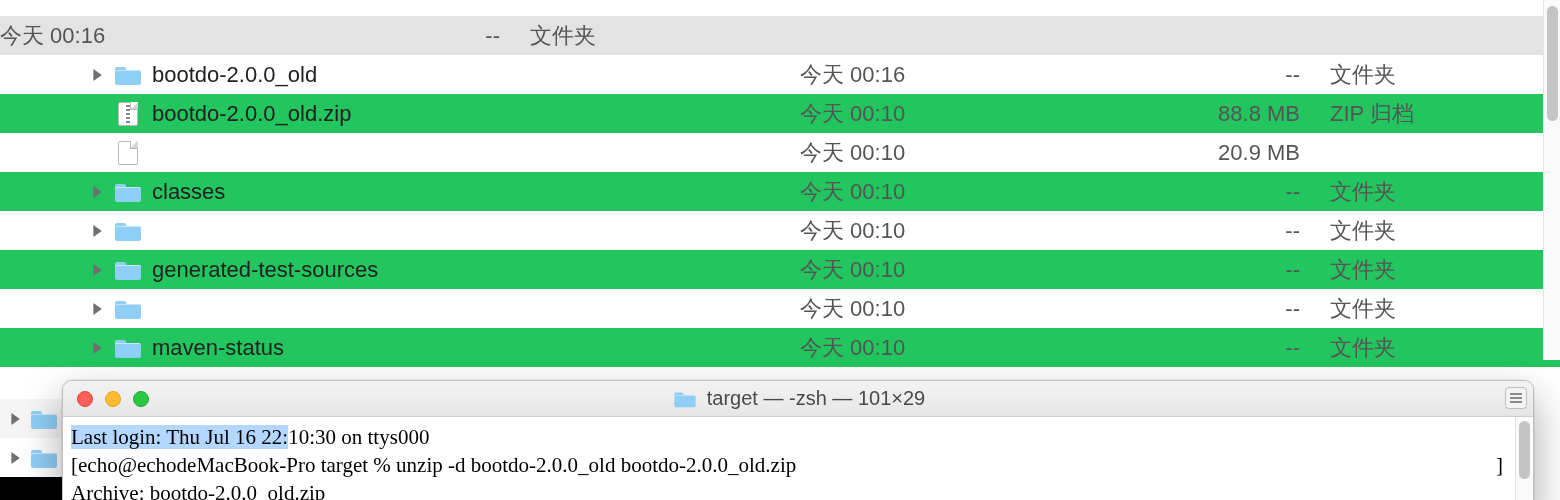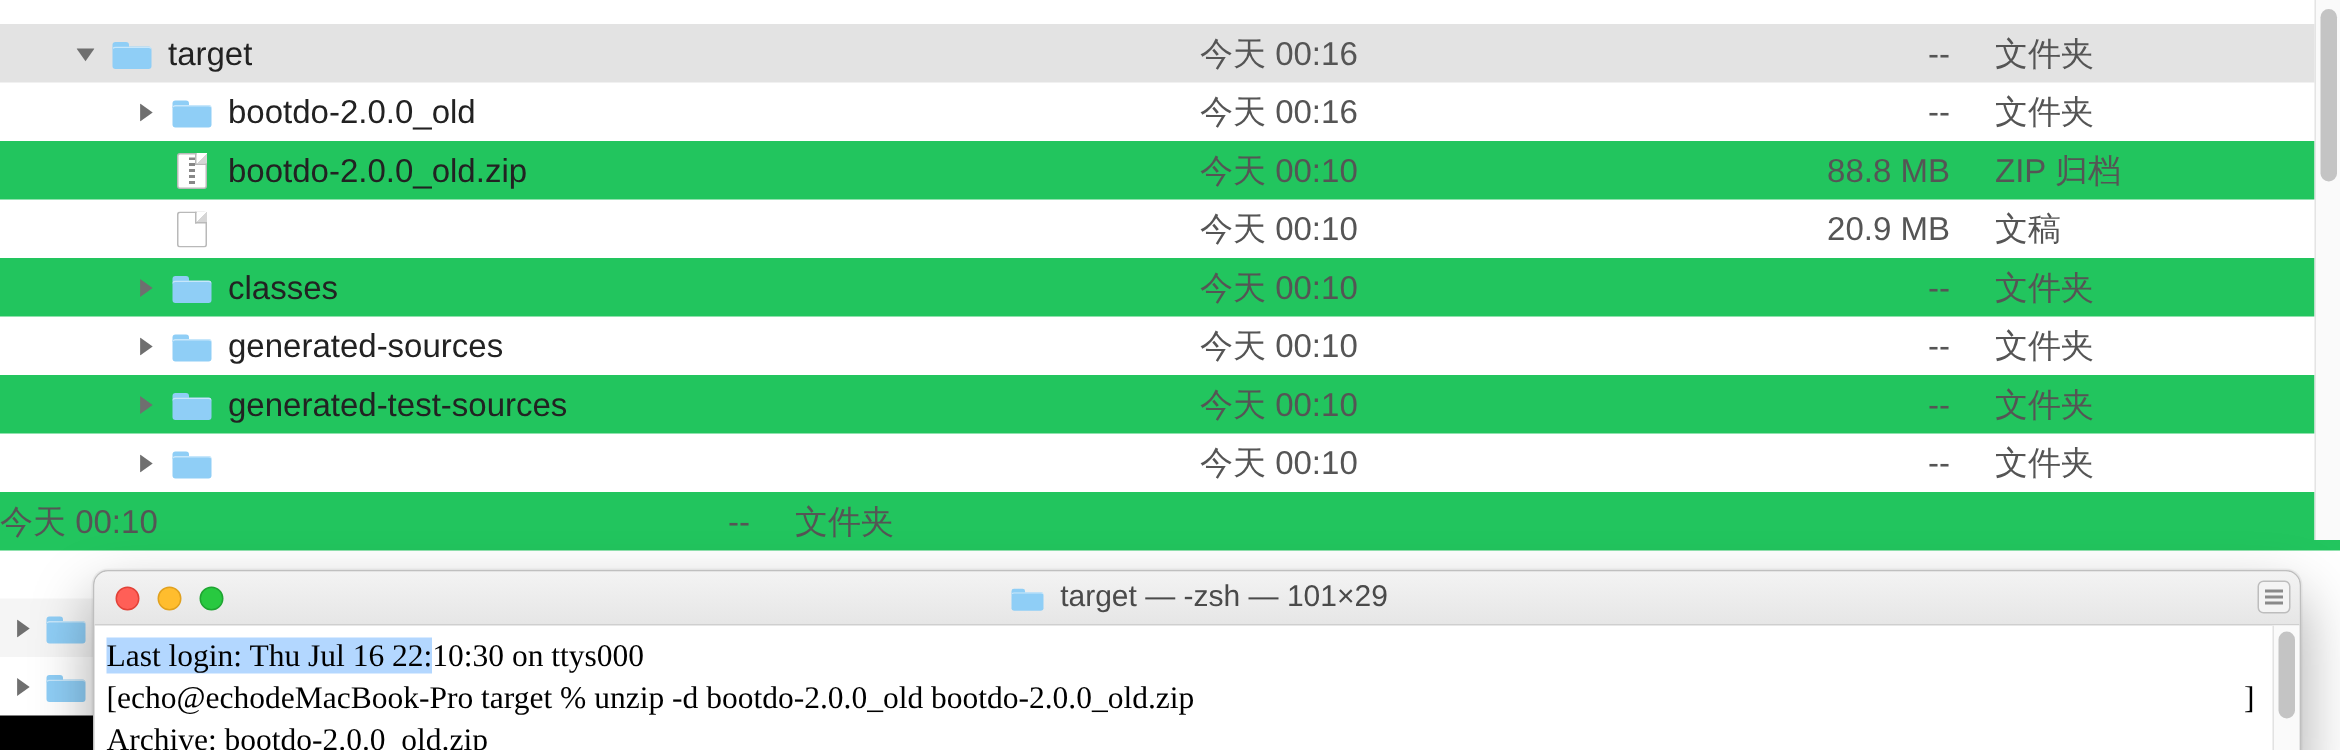--- a/index.html
+++ b/index.html
@@ -188,32 +188,20 @@
           <span class="icon">
             <span class="folder-icon"></span>
           </span>
           <span class="name-text">test</span>
         </div>
         <div class="cell-date">昨天 22:11</div>
         <div class="cell-size">--</div>
         <div class="cell-kind">文件夹</div>
       </div>
       <div class="row sel">
-        <div class="cell-name">
-          <span class="indent" style="width: 40px;"></span>
-          <span class="disclosure">
-            <svg viewBox="0 0 10 10">
-              <path d="M0 2 L10 2 L5 9 Z" fill="currentColor"></path>
-            </svg>
-          </span>
-          <span class="icon">
-            <span class="folder-icon"></span>
-          </span>
-          <span class="name-text">target</span>
-        </div>
         <div class="cell-date">今天 00:16</div>
         <div class="cell-size">--</div>
         <div class="cell-kind">文件夹</div>
       </div>
       <div class="row">
         <div class="cell-name">
           <span class="indent" style="width: 80px;"></span>
           <span class="disclosure">
             <svg viewBox="0 0 10 10">
               <path d="M2 0 L9 5 L2 10 Z" fill="currentColor"></path>
@@ -244,21 +232,20 @@
       <div class="row">
         <div class="cell-name">
           <span class="indent" style="width: 80px;"></span>
           <span class="disclosure"></span>
           <span class="icon">
             <span class="file-icon"></span>
           </span>
         </div>
         <div class="cell-date">今天 00:10</div>
         <div class="cell-size">20.9 MB</div>
-        <div class="cell-kind">文稿</div>
       </div>
       <div class="row alt">
         <div class="cell-name">
           <span class="indent" style="width: 80px;"></span>
           <span class="disclosure">
             <svg viewBox="0 0 10 10">
               <path d="M2 0 L9 5 L2 10 Z" fill="currentColor"></path>
             </svg>
           </span>
           <span class="icon">
@@ -274,21 +261,20 @@
         <div class="cell-name">
           <span class="indent" style="width: 80px;"></span>
           <span class="disclosure">
             <svg viewBox="0 0 10 10">
               <path d="M2 0 L9 5 L2 10 Z" fill="currentColor"></path>
             </svg>
           </span>
           <span class="icon">
             <span class="folder-icon"></span>
           </span>
-          <span class="name-text">generated-sources</span>
         </div>
         <div class="cell-date">今天 00:10</div>
         <div class="cell-size">--</div>
         <div class="cell-kind">文件夹</div>
       </div>
       <div class="row alt">
         <div class="cell-name">
           <span class="indent" style="width: 80px;"></span>
           <span class="disclosure">
             <svg viewBox="0 0 10 10">
@@ -314,20 +300,32 @@
           </span>
           <span class="icon">
             <span class="folder-icon"></span>
           </span>
         </div>
         <div class="cell-date">今天 00:10</div>
         <div class="cell-size">--</div>
         <div class="cell-kind">文件夹</div>
       </div>
       <div class="row alt">
+        <div class="cell-name">
+          <span class="indent" style="width: 80px;"></span>
+          <span class="disclosure">
+            <svg viewBox="0 0 10 10">
+              <path d="M2 0 L9 5 L2 10 Z" fill="currentColor"></path>
+            </svg>
+          </span>
+          <span class="icon">
+            <span class="folder-icon"></span>
+          </span>
+          <span class="name-text">maven-status</span>
+        </div>
         <div class="cell-date">今天 00:10</div>
         <div class="cell-size">--</div>
         <div class="cell-kind">文件夹</div>
       </div>
     </div>
   <div class="finder-scroll">
     <div class="thumb"></div>
   </div>
 </div>
 

